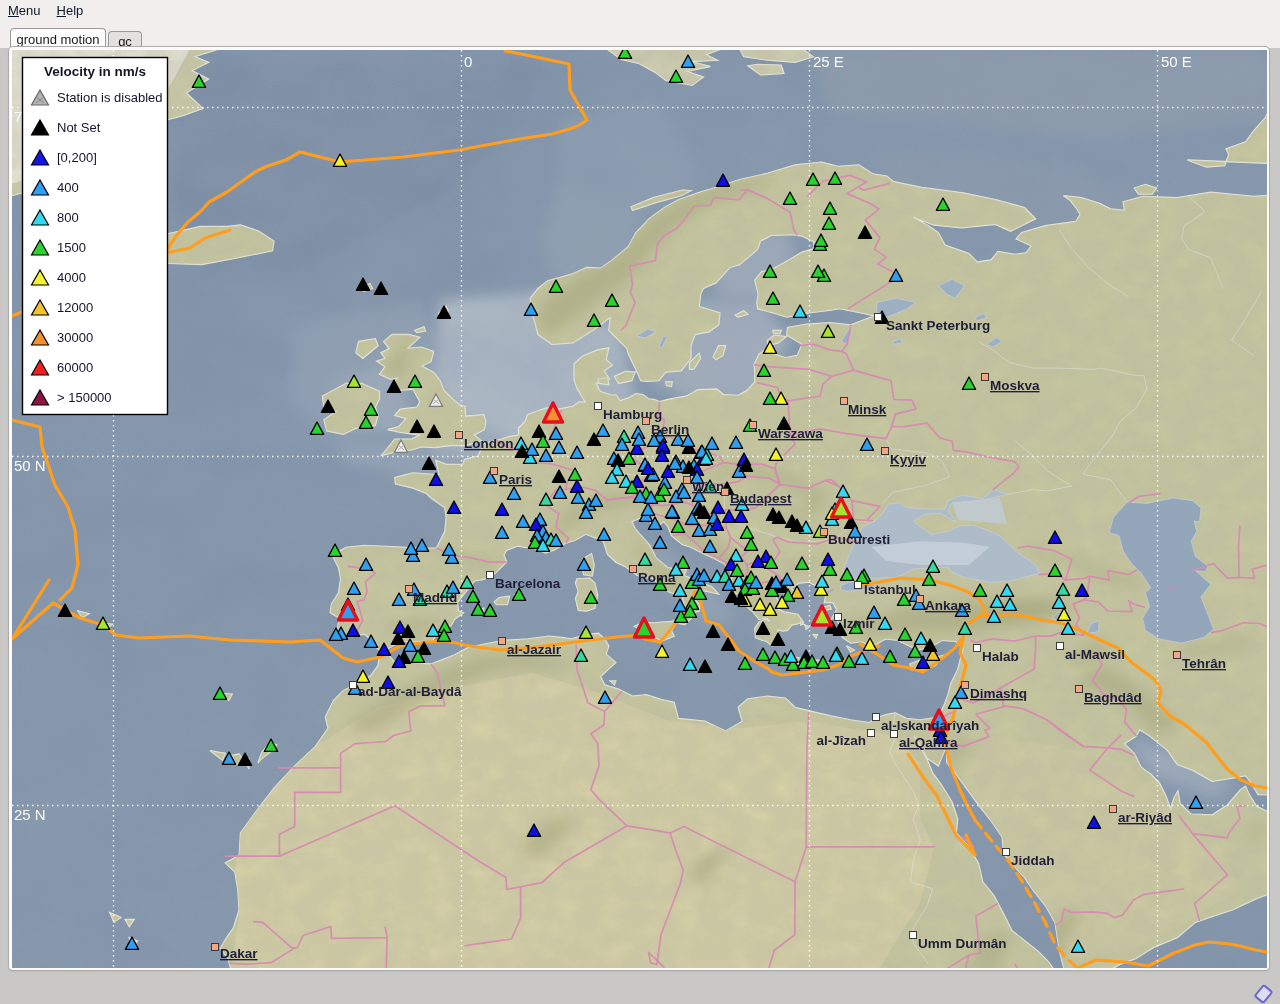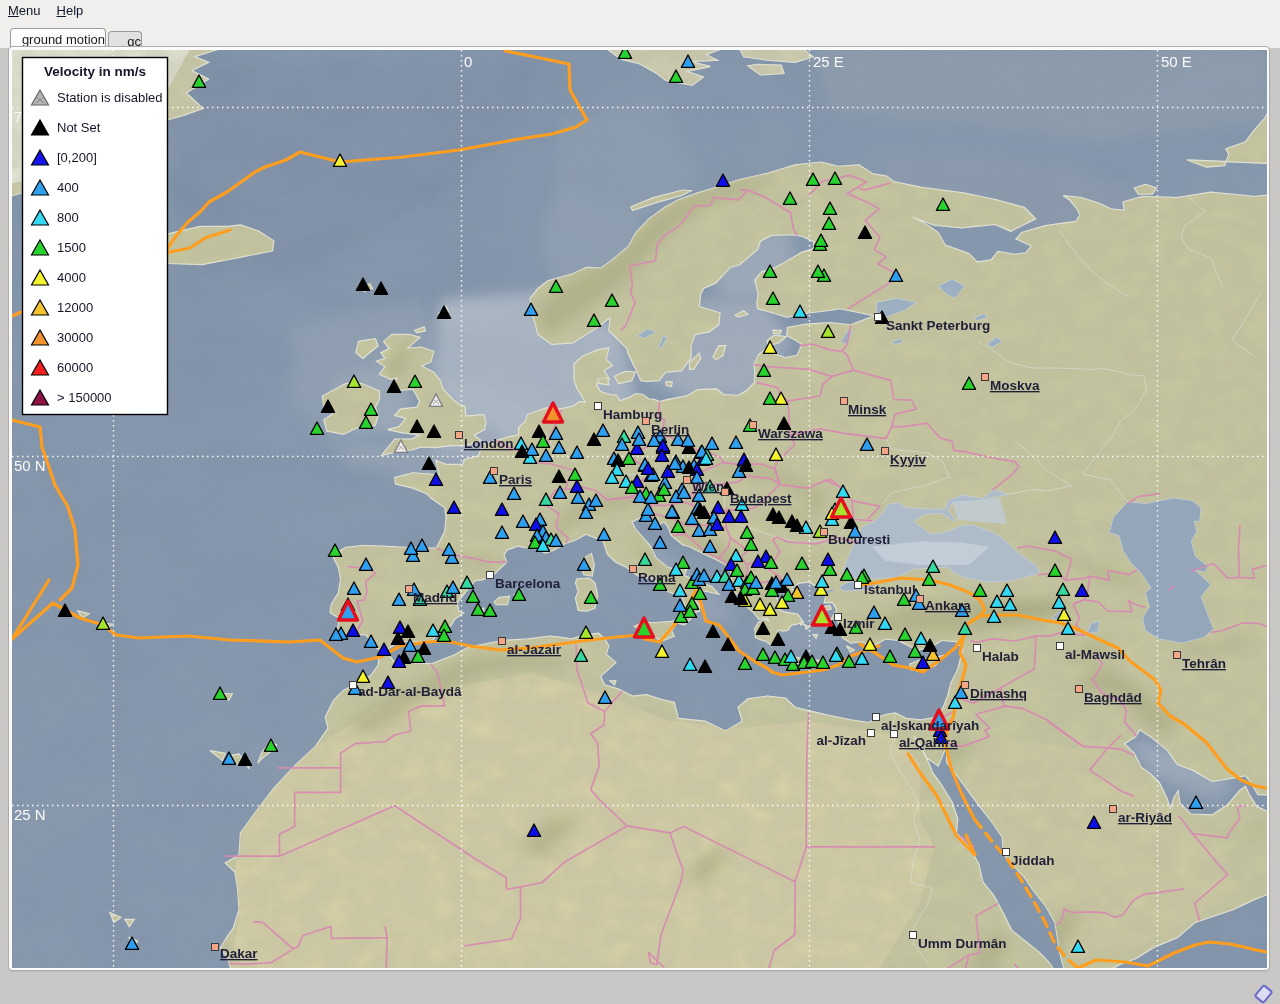--- a/index.html
+++ b/index.html
@@ -1,19 +1,19 @@
 <!DOCTYPE html>
 <html><head><meta charset="utf-8"><style>
 html,body{margin:0;padding:0;width:1280px;height:1004px;overflow:hidden;background:#c9c8c6;font-family:"Liberation Sans",sans-serif;}
 #hdr{position:absolute;left:0;top:0;width:1280px;height:48px;background:#f0efee;}
 #menubar{position:absolute;left:0;top:0;width:1280px;height:22px;background:#f0efee;font-size:13px;color:#0f172a;}
 #menubar span.it{display:inline-block;padding:3px 8px 0 8px;}
 .tab{position:absolute;font-size:13px;color:#1a1a1a;}
-#tab1{left:10px;top:28px;width:94px;height:21px;background:#fdfdfd;border:1px solid #9a9a9a;border-bottom:none;border-radius:4px 4px 0 0;text-align:right;padding-top:3px;}
-#tab2{left:108px;top:31px;width:32px;height:18px;background:#e2e1e0;border:1px solid #9a9a9a;border-bottom:none;border-radius:4px 4px 0 0;text-align:right;padding-top:2px;}
+#tab1{left:10px;top:28px;width:94px;height:21px;background:#fdfdfd;border:1px solid #9a9a9a;border-bottom:none;border-radius:4px 4px 0 0;text-align:center;padding-top:3px;}
+#tab2{left:108px;top:31px;width:32px;height:18px;background:#e2e1e0;border:1px solid #9a9a9a;border-bottom:none;border-radius:4px 4px 0 0;text-align:center;padding-top:2px;}
 #frame{position:absolute;left:9px;top:47px;width:1260px;height:923px;background:#fbfbfb;border-radius:4px;box-shadow:0 0 0 1px #adacaa,0 1px 2px rgba(0,0,0,0.2);}
 #grip{position:absolute;left:1257px;top:986px;width:9px;height:12px;background:#dcdcf2;border:2px solid #6a6ac8;border-radius:3px;transform:rotate(40deg);}
 u{text-decoration:underline;}
 </style></head>
 <body>
 <div id="hdr"></div>
 <div id="menubar"><span class="it"><u>M</u>enu</span><span class="it"><u>H</u>elp</span></div>
 <div id="tab1" class="tab">ground motion</div>
 <div id="tab2" class="tab">qc</div>
 <div id="frame"></div>

